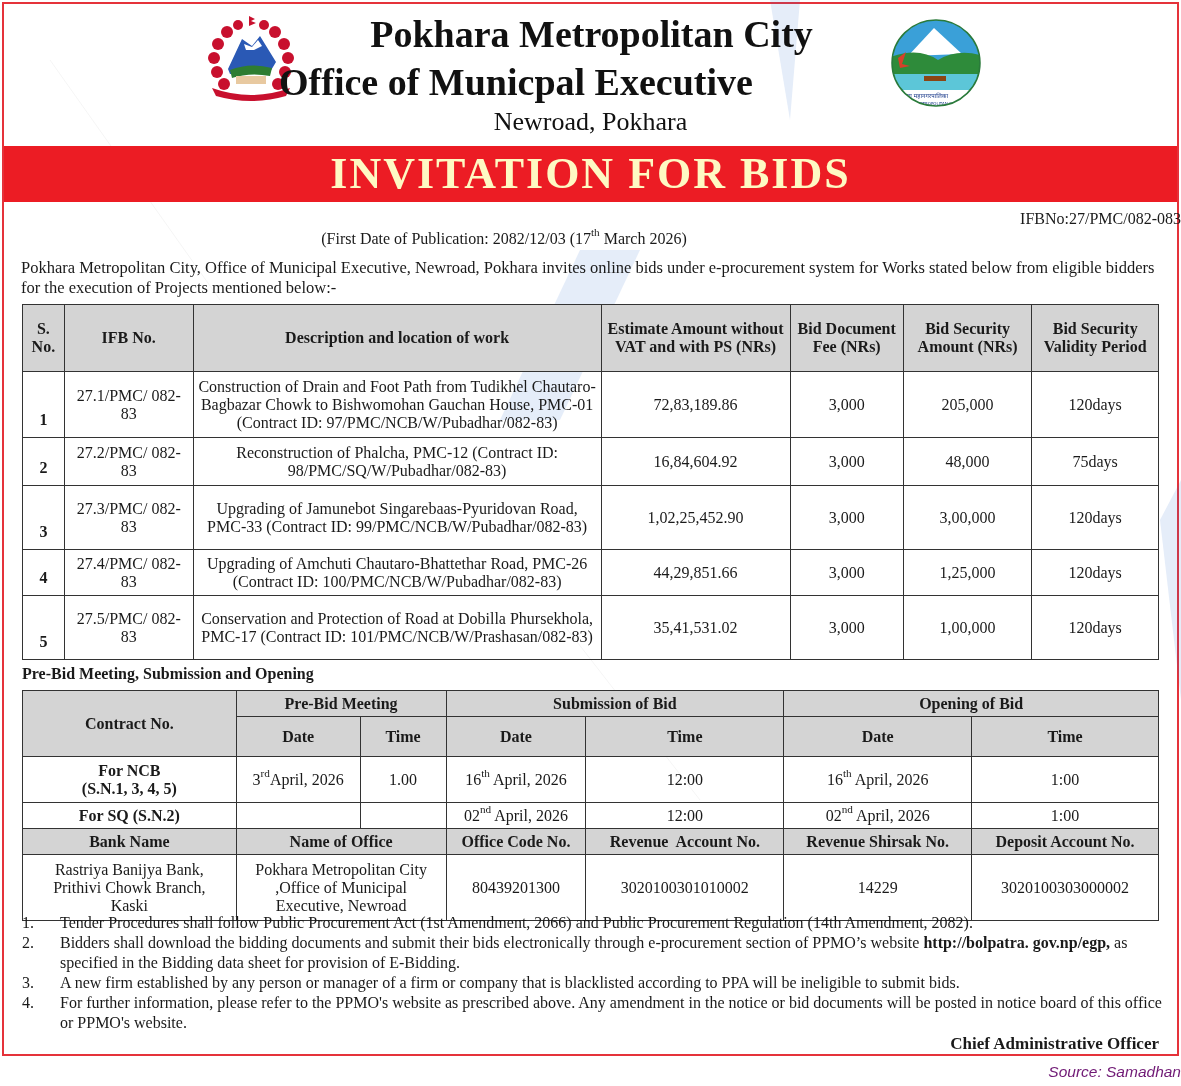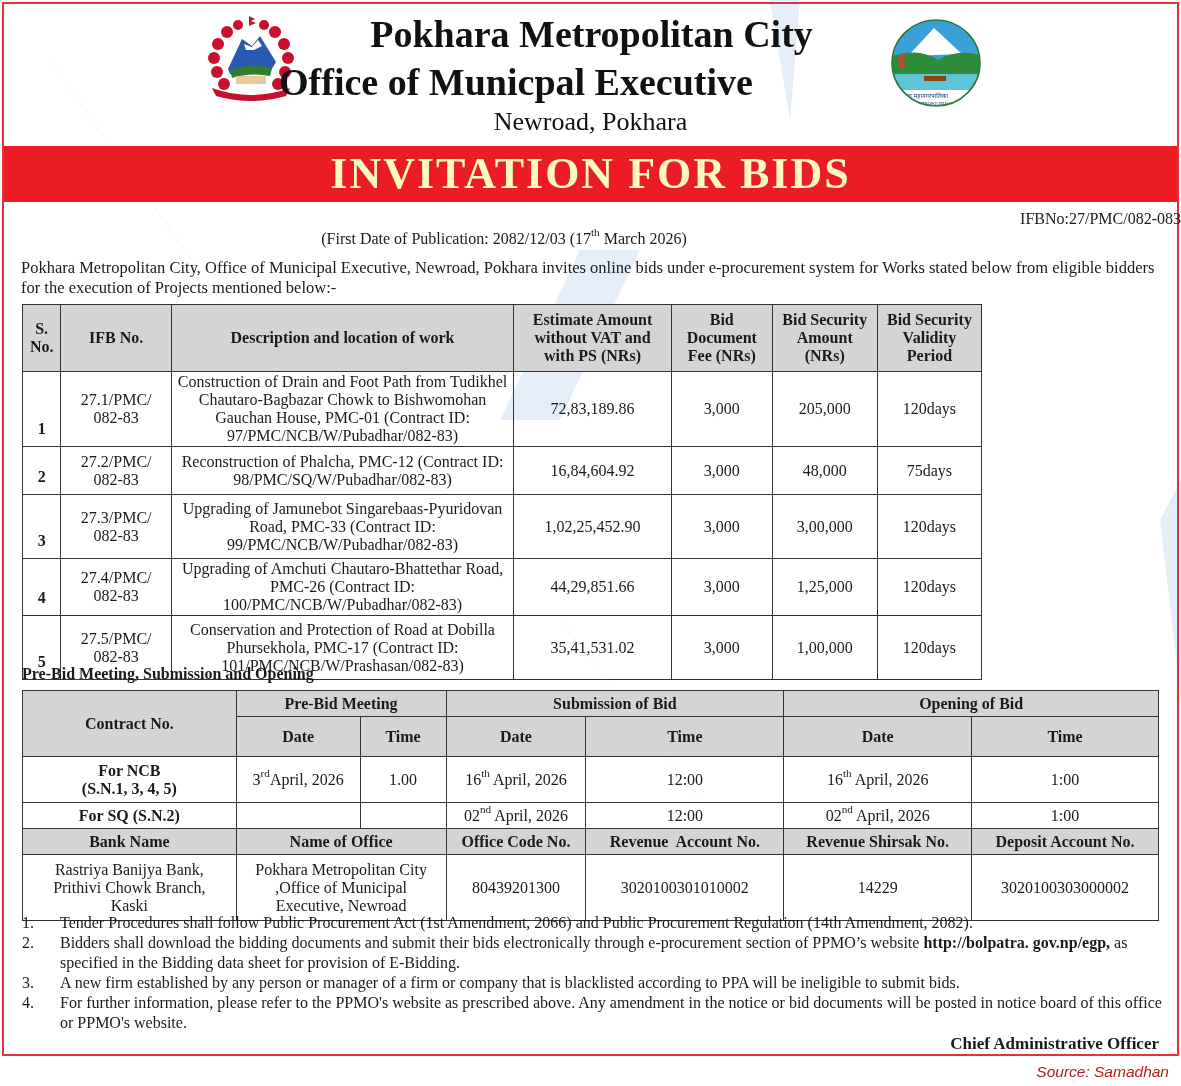--- a/index.html
+++ b/index.html
@@ -28,21 +28,21 @@
   .ifb { position: absolute; left: 0; width: 1181px; top: 209px; text-align: right; font-size: 16px; line-height: 19px; }
   .pubdate { position: absolute; left: 0; width: 1008px; top: 229px; text-align: center; font-size: 16px; line-height: 20px; }
   .intro { position: absolute; left: 21px; width: 1145px; top: 258px; font-size: 16.5px; line-height: 20px; }
 
   sup { font-size: 0.7em; line-height: 0; position: relative; top: -0.15em; vertical-align: super; }
 
   table { border-collapse: collapse; position: absolute; }
   td, th { border: 1.5px solid #333; text-align: center; vertical-align: middle; font-size: 15.5px; line-height: 18px; }
   th { background: #d4d4d4; font-weight: bold; }
 
-  .works { left: 22px; top: 304px; width: 960px; }
+  .works { left: 22px; top: 304px; width: 1137px; }
   .works th { height: 67px; padding: 2px 4px; font-size: 16px; }
   .works td { padding: 1px 4px; font-size: 16px; }
   .works td.sno { font-weight: bold; vertical-align: bottom; padding-bottom: 8px; }
 
   .section-title { position: absolute; left: 22px; top: 664px; font-weight: bold; font-size: 16px; line-height: 20px; }
 
   .schedule { left: 22px; top: 690px; width: 1137px; }
   .schedule th, .schedule td { font-size: 16px; padding: 0 4px; }
   .schedule tr.h1 th { height: 26px; }
   .schedule tr.h2 th { height: 40px; }
@@ -52,21 +52,21 @@
   .schedule tr.bankhead th { height: 26px; margin-top: 12px; }
   .schedule tr.bankrow td { height: 66px; }
 
   .notes { position: absolute; left: 22px; top: 913px; width: 1140px; font-size: 16px; line-height: 20px; }
   .note { display: flex; }
   .note .num { width: 38px; flex-shrink: 0; }
   .note .txt { flex: 1; }
   .note b { font-weight: bold; }
 
   .signature { position: absolute; right: 22px; top: 1034px; font-weight: bold; font-size: 17px; line-height: 20px; }
-  .source { position: absolute; right: 12px; top: 1062px; font-family: "Liberation Sans", "DejaVu Sans", sans-serif; font-style: italic; font-size: 15.5px; color: #b91c1c; line-height: 20px; }
+  .source { position: absolute; right: 0; top: 1062px; font-family: "Liberation Sans", "DejaVu Sans", sans-serif; font-style: italic; font-size: 15.5px; color: #701a75; line-height: 20px; }
 
   .watermark { position: absolute; pointer-events: none; }
 </style>
 </head>
 <body>
 
 <div class="frame"></div>
 
 <svg class="watermark" width="1181" height="1086" style="left:0;top:0;">
   <g opacity="0.12" fill="#2d6fd0">

